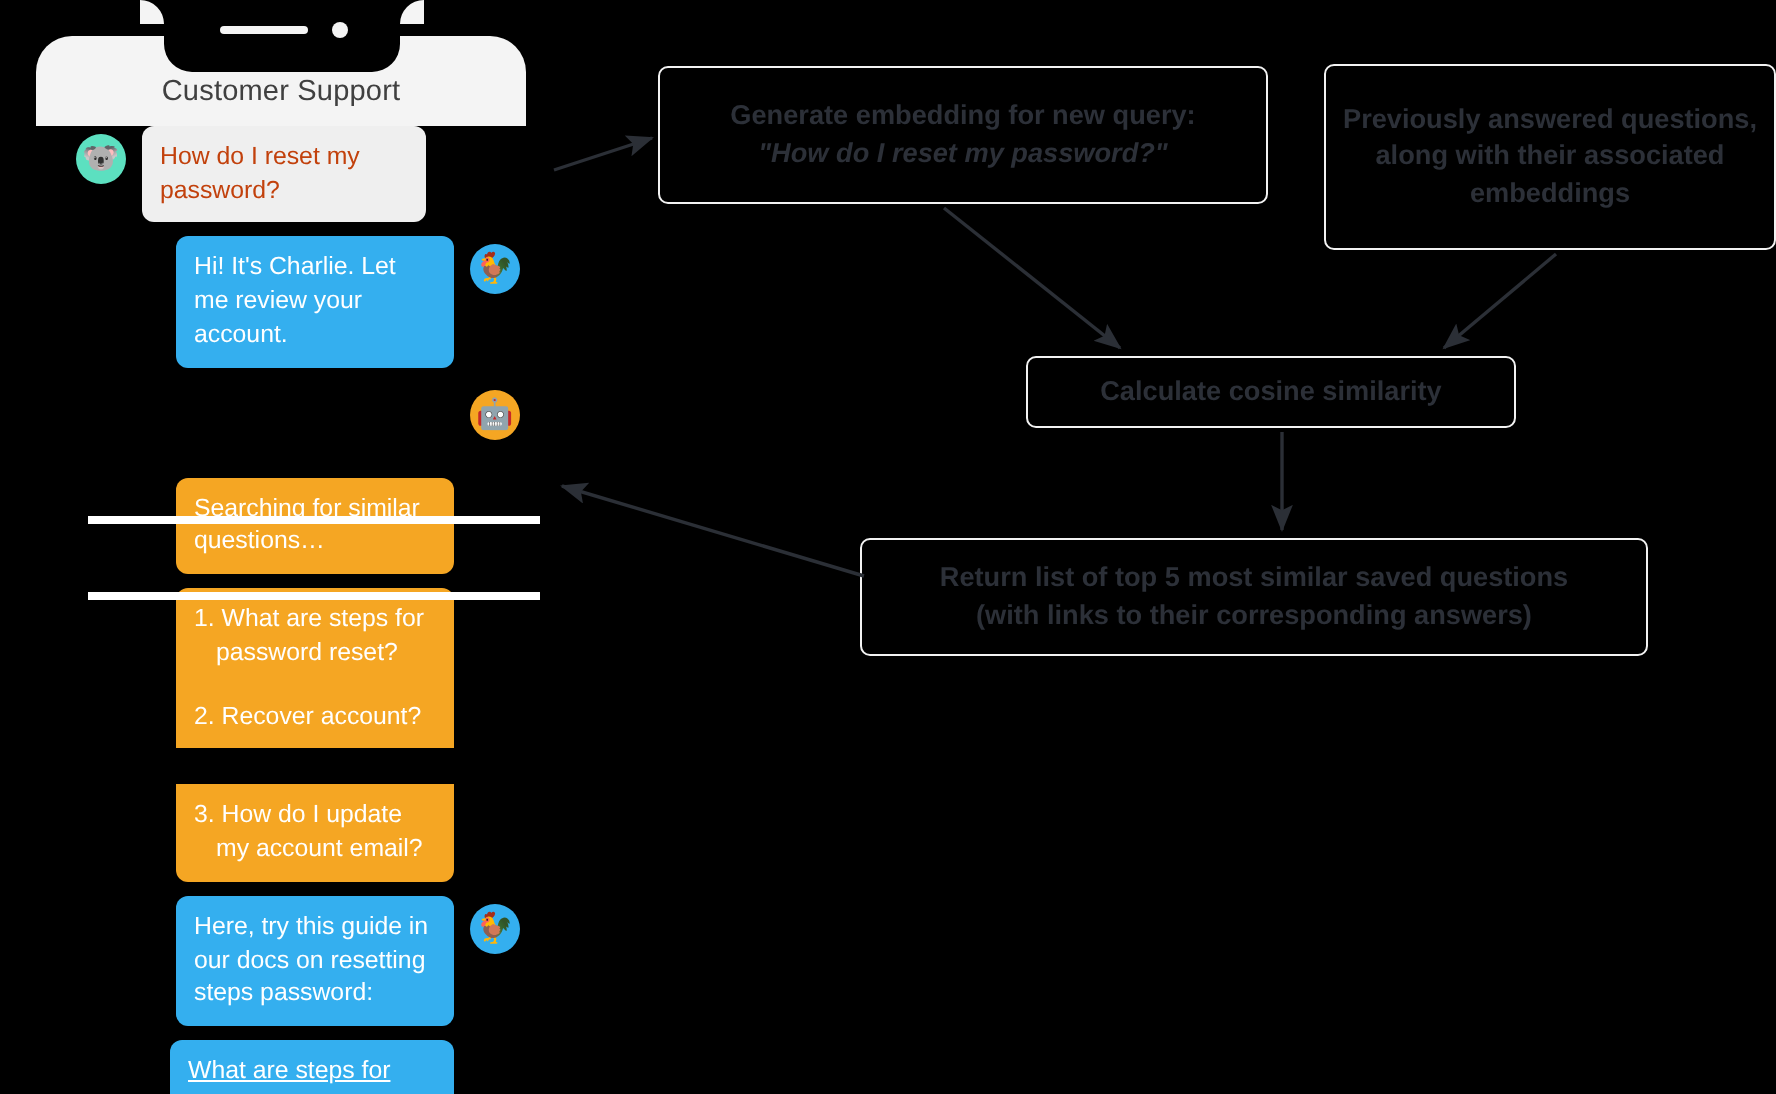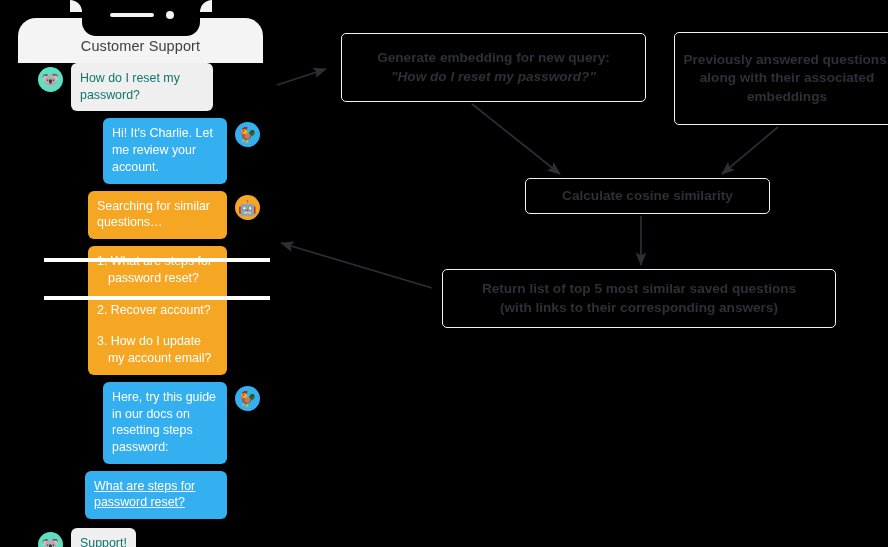--- a/index.html
+++ b/index.html
@@ -62,46 +62,46 @@
   }
   .avatar.user{background:#5ce0c0;margin-right:8px;margin-top:4px;}
   .avatar.agent{background:#34afef;margin-left:8px;margin-top:4px;}
   .avatar.bot{background:#f5a623;margin-left:8px;margin-top:4px;}
 
   .bubble{
     border-radius:6px;padding:7px 9px 8px 9px;
     font-size:12.4px;line-height:1.35;max-width:142px;
     box-sizing:border-box;
   }
-  .bubble.user-b{background:#efefef;color:#0f766e;}
-  .bubble.agent-b{background:#34afef;color:#fff;width:124px;}
-  .bubble.bot-b{background:#f5a623;color:#fff;width:139px;}
+  .bubble.user-b{background:#efefef;color:#c2410c;}
+  .bubble.agent-b{background:#34afef;color:#fff;width:139px;}
+  .bubble.bot-b{background:#f5a623;color:#fff;width:139px;margin-top:48px;}
   .bubble.link-b{background:#34afef;color:#fff;width:165px;text-decoration:underline;margin-left:44px;}
 
   .bot-stack{display:flex;flex-direction:column;width:139px;}
   .bot-item{
     background:#f5a623;color:#fff;font-size:12.4px;line-height:1.35;
     padding:7px 9px 8px 9px;box-sizing:border-box;
   }
   .bot-item .hang{padding-left:11px;display:block;text-indent:-11px;}
   .bot-item:first-child{border-radius:6px 6px 0 0;}
-  .bot-item:last-child{border-radius:0 0 6px 6px;}
+  .bot-item:last-child{border-radius:0 0 6px 6px;margin-top:18px;}
 
   .divider{
     position:absolute;left:44px;width:226px;height:4px;background:#fff;z-index:5;
   }
 
   
   #diagram{position:absolute;left:0;top:0;width:888px;height:547px;}
   .dbox{
     position:absolute;border:1.6px solid #f2f2f2;border-radius:5px;
     background:#000;box-sizing:border-box;
     display:flex;align-items:center;justify-content:center;
     text-align:center;color:#2c3038;font-size:13.6px;line-height:1.35;
-    font-weight:700;padding:4px 8px;margin-left:12px;
+    font-weight:700;padding:4px 8px;
   }
   #box-generate{left:329px;top:33px;width:305px;height:69px;}
   #box-previous{left:662px;top:32px;width:226px;height:93px;}
   #box-cosine{left:513px;top:178px;width:245px;height:36px;}
   #box-return{left:430px;top:269px;width:394px;height:59px;}
   .q-italic{font-style:italic;}
 
   svg.arrows{position:absolute;left:0;top:0;width:888px;height:547px;
              pointer-events:none;}
 </style>

